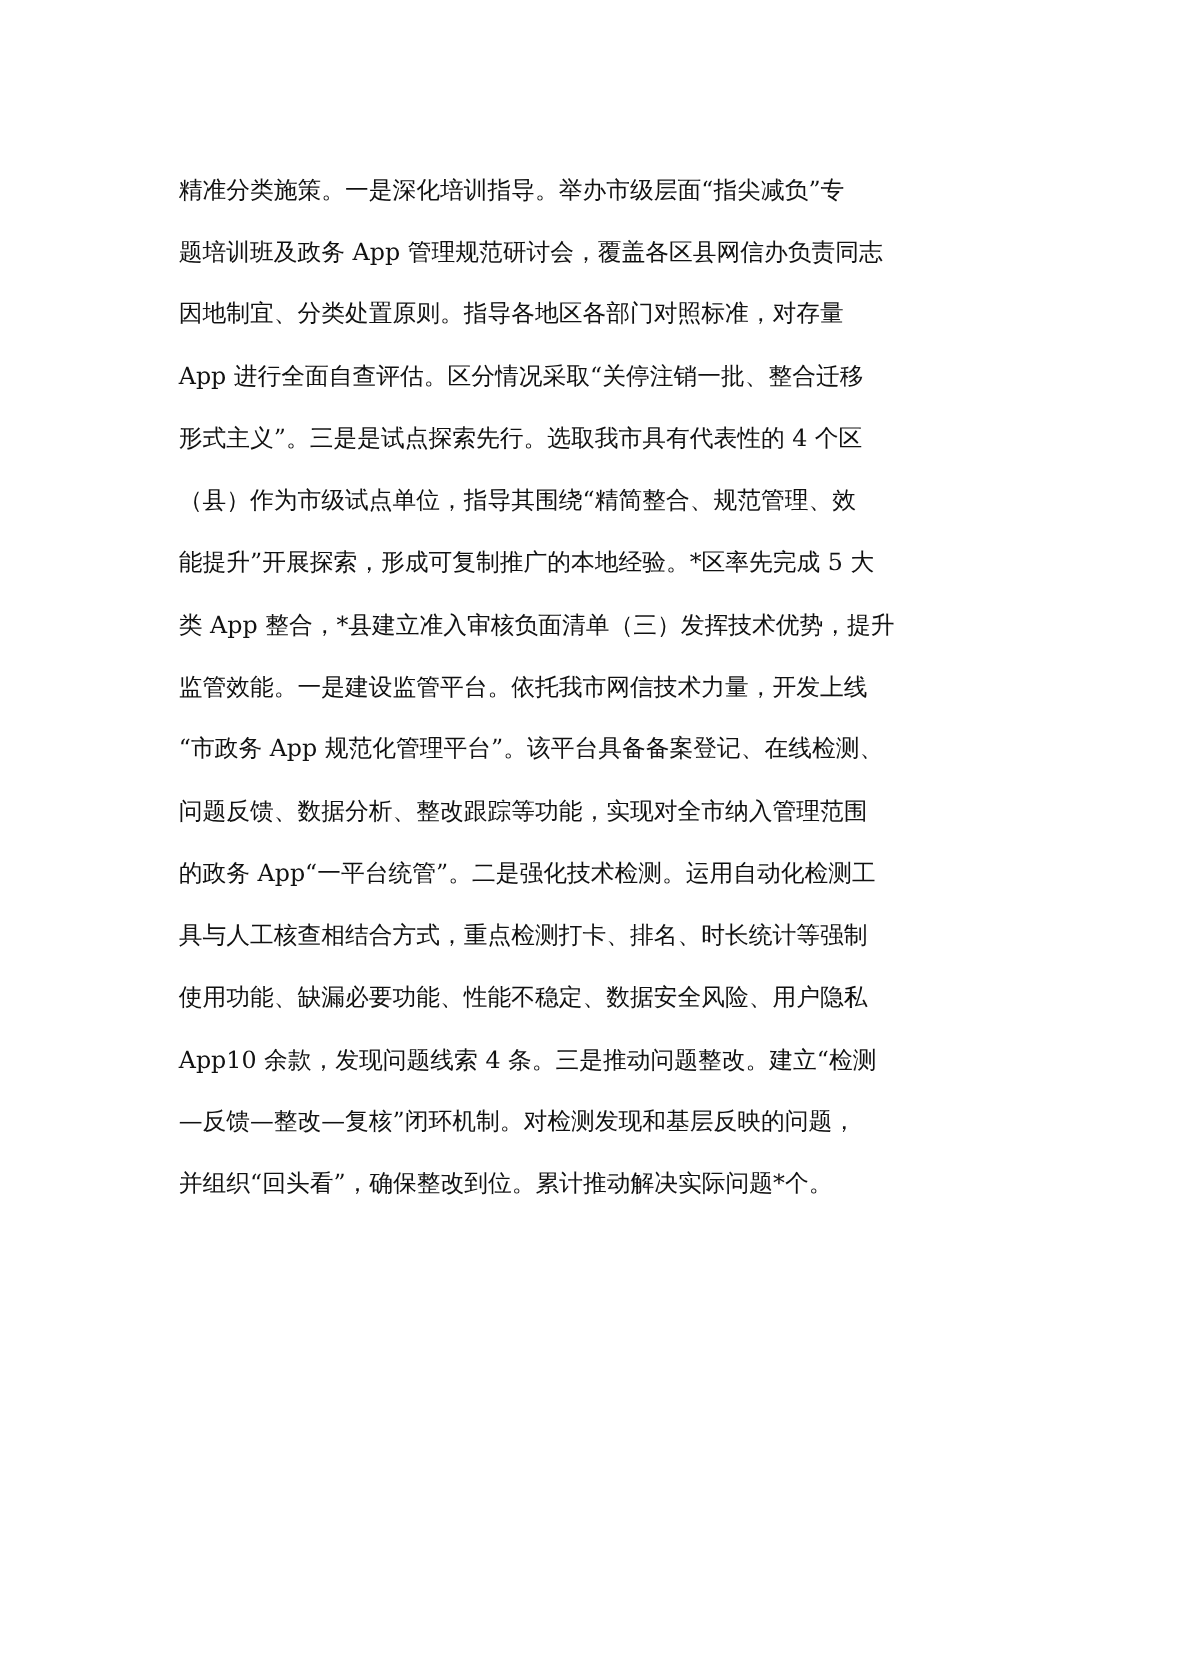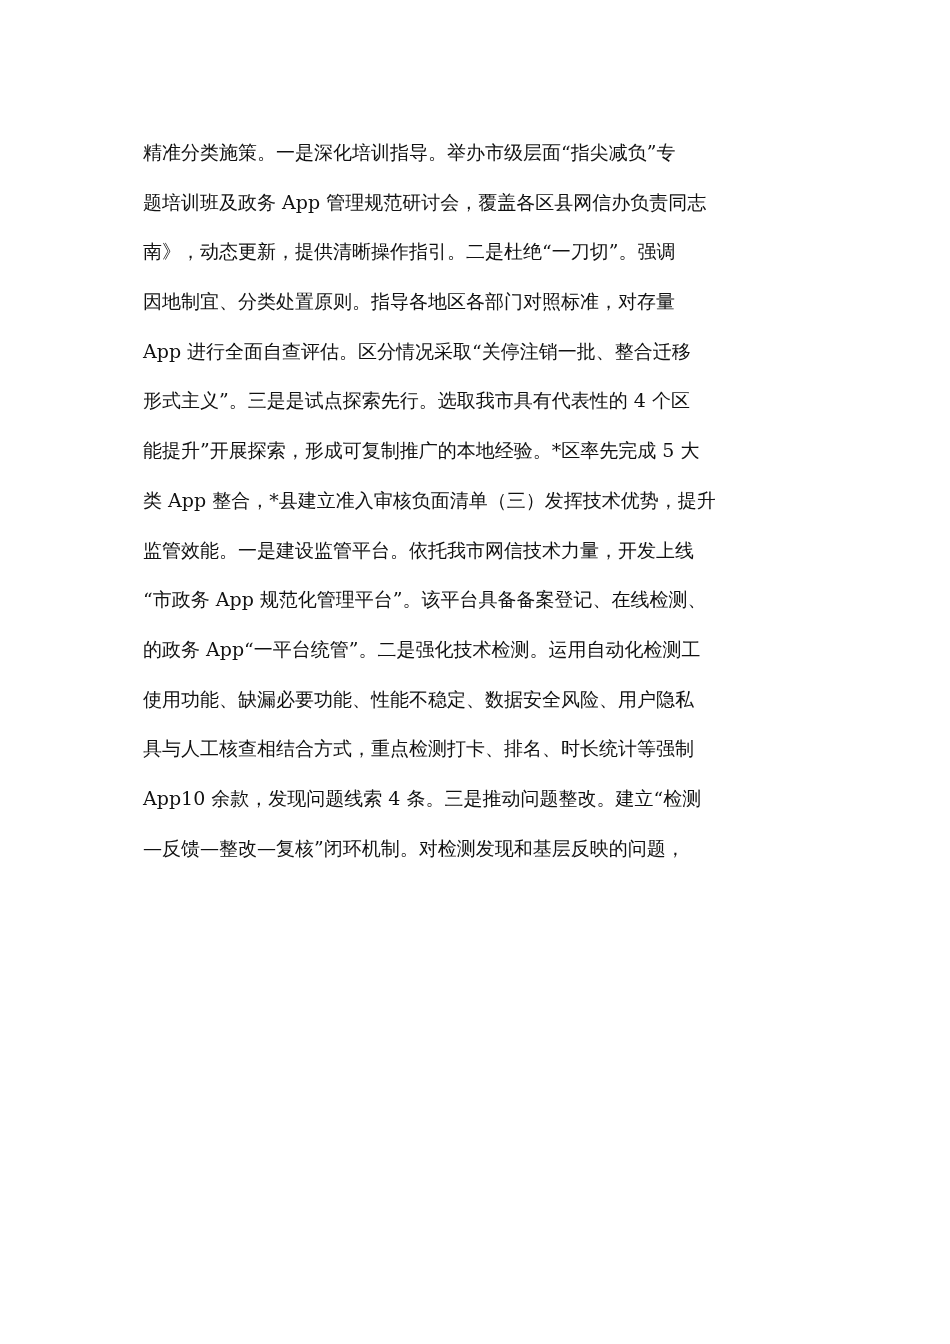--- a/index.html
+++ b/index.html
@@ -16,27 +16,29 @@
     height: 49.7px; line-height: 49.7px; white-space: nowrap;
   }
 </style>
 </head>
 <body>
 
 <div class="page">
   <div class="body-text">
     <div class="line">精准分类施策。一是深化培训指导。举办市级层面“指尖减负”专</div>
     <div class="line">题培训班及政务 App 管理规范研讨会，覆盖各区县网信办负责同志</div>
-    <div class="line">南》，动态更新，提供清晰操作指引。二是杜绝“一刀切”。强调</div>
     <div class="line">因地制宜、分类处置原则。指导各地区各部门对照标准，对存量</div>
     <div class="line">App 进行全面自查评估。区分情况采取“关停注销一批、整合迁移</div>
     <div class="line">形式主义”。三是是试点探索先行。选取我市具有代表性的 4 个区</div>
+    <div class="line">（县）作为市级试点单位，指导其围绕“精简整合、规范管理、效</div>
     <div class="line">能提升”开展探索，形成可复制推广的本地经验。*区率先完成 5 大</div>
     <div class="line">类 App 整合，*县建立准入审核负面清单（三）发挥技术优势，提升</div>
     <div class="line">监管效能。一是建设监管平台。依托我市网信技术力量，开发上线</div>
     <div class="line">“市政务 App 规范化管理平台”。该平台具备备案登记、在线检测、</div>
+    <div class="line">问题反馈、数据分析、整改跟踪等功能，实现对全市纳入管理范围</div>
     <div class="line">的政务 App“一平台统管”。二是强化技术检测。运用自动化检测工</div>
+    <div class="line">具与人工核查相结合方式，重点检测打卡、排名、时长统计等强制</div>
     <div class="line">使用功能、缺漏必要功能、性能不稳定、数据安全风险、用户隐私</div>
-    <div class="line">具与人工核查相结合方式，重点检测打卡、排名、时长统计等强制</div>
     <div class="line">App10 余款，发现问题线索 4 条。三是推动问题整改。建立“检测</div>
     <div class="line">—反馈—整改—复核”闭环机制。对检测发现和基层反映的问题，</div>
+    <div class="line">并组织“回头看”，确保整改到位。累计推动解决实际问题*个。</div>
   </div>
 </div>
 
 </body></html>

